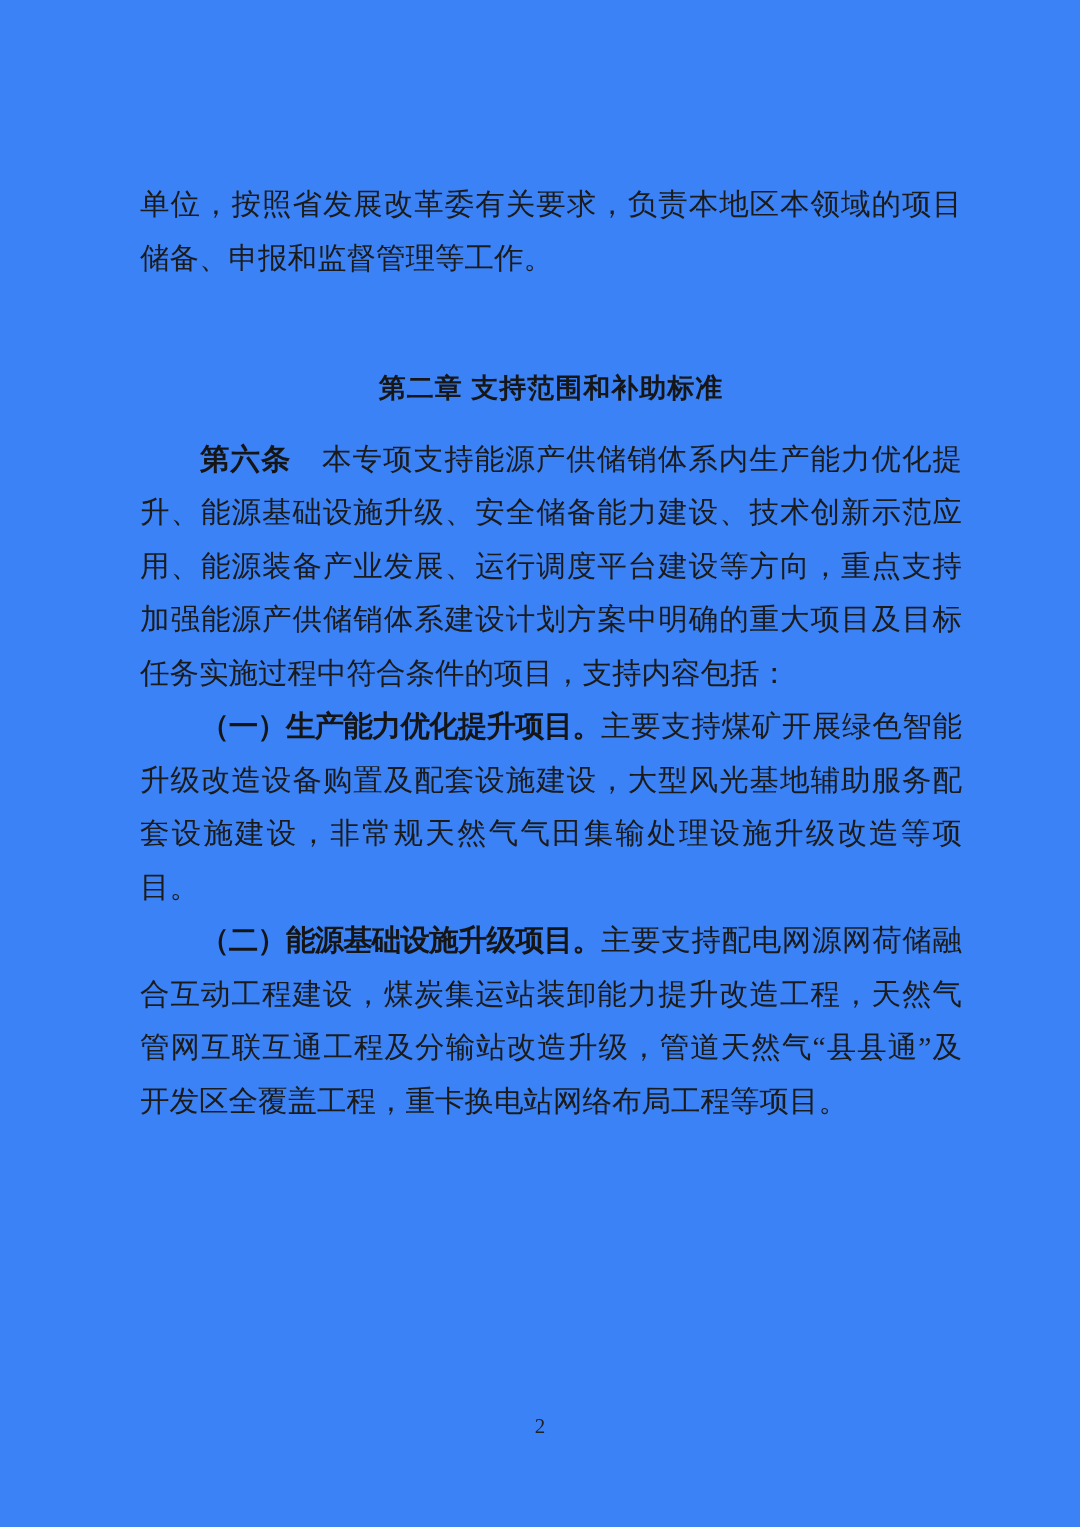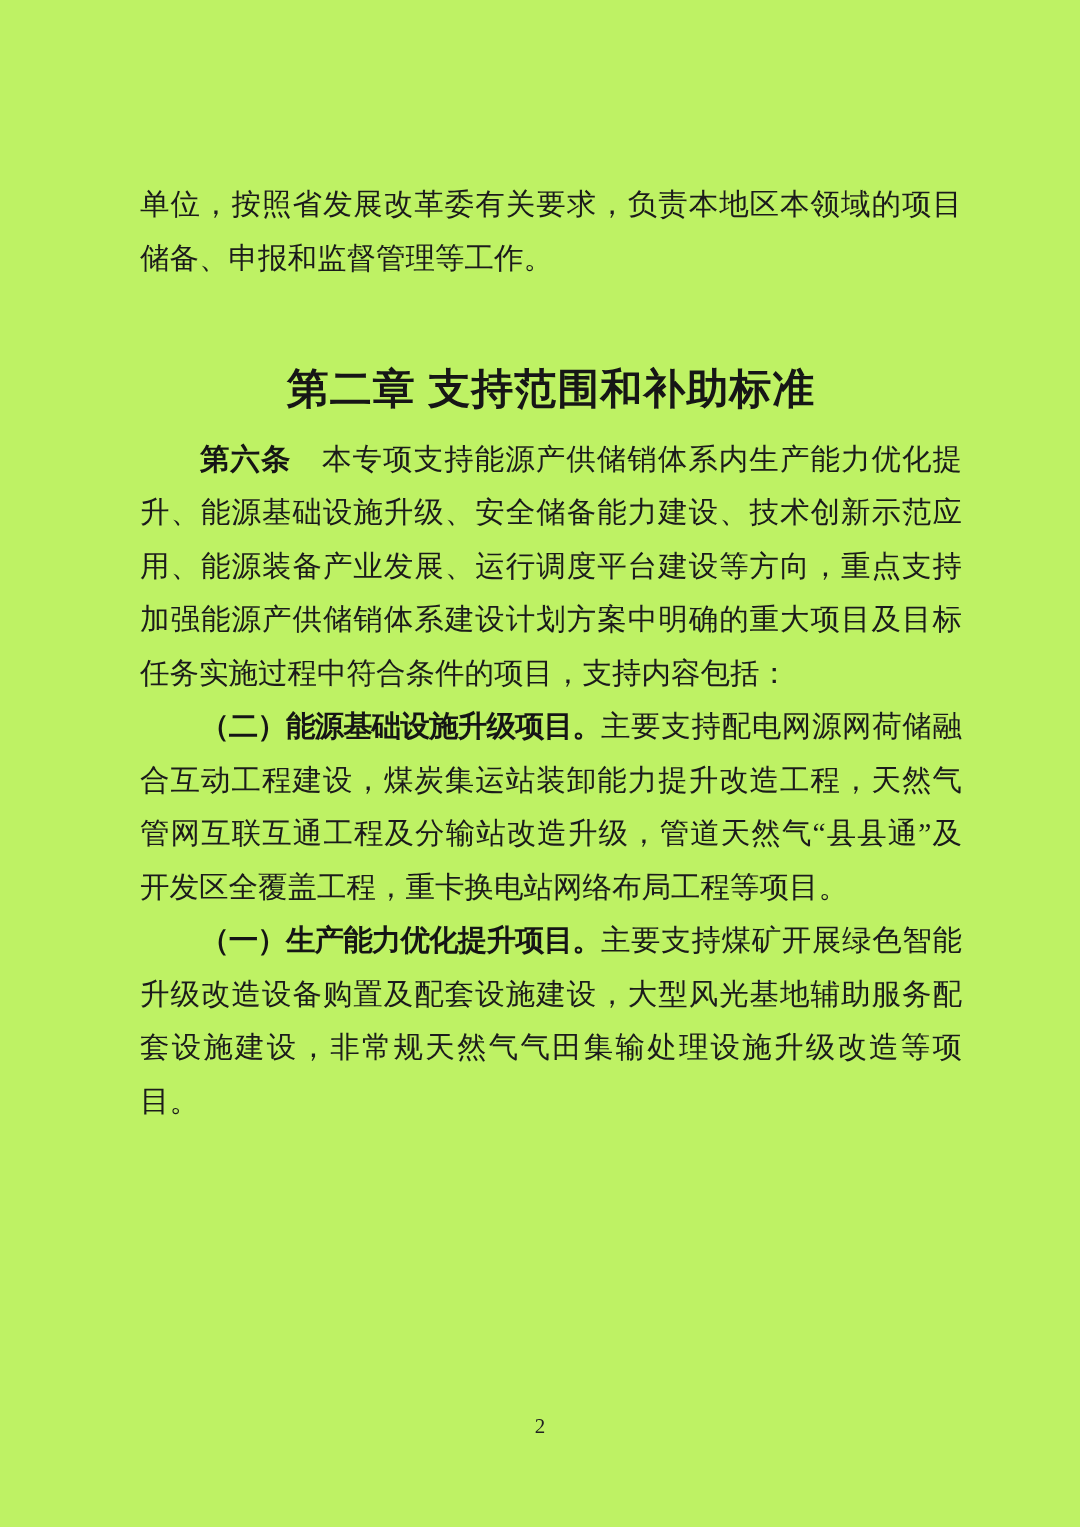--- a/index.html
+++ b/index.html
@@ -4,21 +4,21 @@
 <style>
   html, body {
     margin: 0;
     padding: 0;
     background: #ffffff;
   }
   .page {
     position: relative;
     width: 1080px;
     height: 1527px;
-    background: #bef264;
+    background: #3b82f6;
     overflow: hidden;
     font-family: "Liberation Serif", "DejaVu Serif", serif;
     color: #1b1b1b;
   }
   .content {
     position: absolute;
     left: 140px;
     top: 178px;
     width: 822px;
   }
@@ -28,21 +28,21 @@
     line-height: 53.5px;
     text-align: justify;
     text-justify: inter-ideograph;
     text-indent: 60px;
   }
   .para.no-indent {
     text-indent: 0;
   }
   .chapter-heading {
     margin: 77px 0 16px 0;
-    font-size: 42px;
+    font-size: 27px;
     line-height: 53.5px;
     font-weight: 700;
     text-align: center;
     font-family: "Liberation Sans", "DejaVu Sans", sans-serif;
     color: #161616;
     letter-spacing: 1px;
   }
   .lead-term {
     font-weight: 700;
     font-family: "Liberation Sans", "DejaVu Sans", sans-serif;
@@ -73,22 +73,22 @@
 
 <div class="page">
   <div class="content">
 
     <p class="para no-indent"><span class="rest">单位，按照省发展改革委有关要求，负责本地区本领域的项目储备、申报和监督管理等工作。</span></p>
 
     <h2 class="chapter-heading">第二章 支持范围和补助标准</h2>
 
     <p class="para"><span class="lead-term">第六条</span><span class="rest">　本专项支持能源产供储销体系内生产能力优化提升、能源基础设施升级、安全储备能力建设、技术创新示范应用、能源装备产业发展、运行调度平台建设等方向，重点支持加强能源产供储销体系建设计划方案中明确的重大项目及目标任务实施过程中符合条件的项目，支持内容包括：</span></p>
 
+    <p class="para"><span class="lead-item">（一）生产能力优化提升项目。</span><span class="rest">主要支持煤矿开展绿色智能升级改造设备购置及配套设施建设，大型风光基地辅助服务配套设施建设，非常规天然气气田集输处理设施升级改造等项目。</span></p>
+
     <p class="para"><span class="lead-item">（二）能源基础设施升级项目。</span><span class="rest">主要支持配电网源网荷储融合互动工程建设，煤炭集运站装卸能力提升改造工程，天然气管网互联互通工程及分输站改造升级，管道天然气“县县通”及开发区全覆盖工程，重卡换电站网络布局工程等项目。</span></p>
-
-    <p class="para"><span class="lead-item">（一）生产能力优化提升项目。</span><span class="rest">主要支持煤矿开展绿色智能升级改造设备购置及配套设施建设，大型风光基地辅助服务配套设施建设，非常规天然气气田集输处理设施升级改造等项目。</span></p>
 
 
 
   </div>
 
   <div class="page-number">2</div>
 </div>
 
 </body></html>

